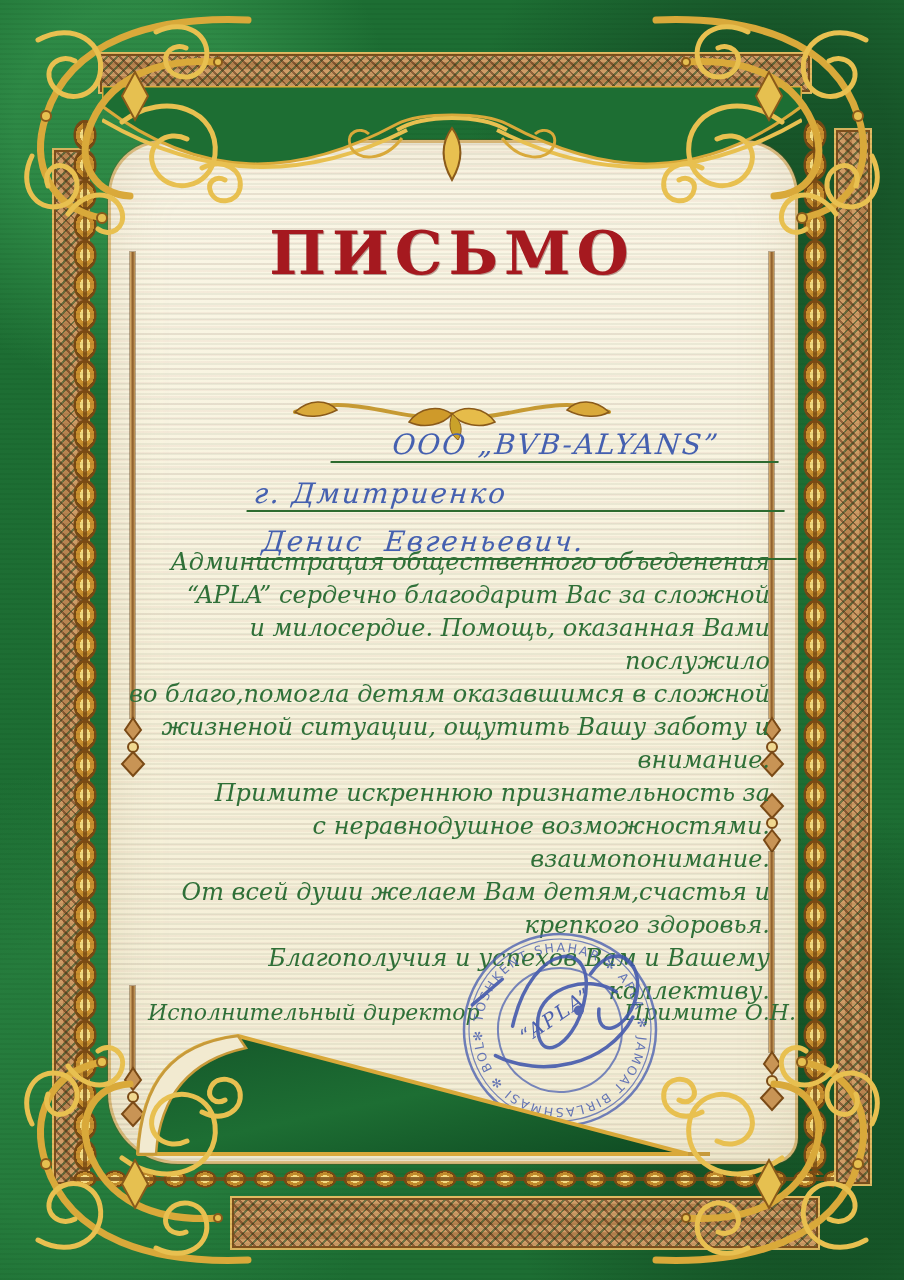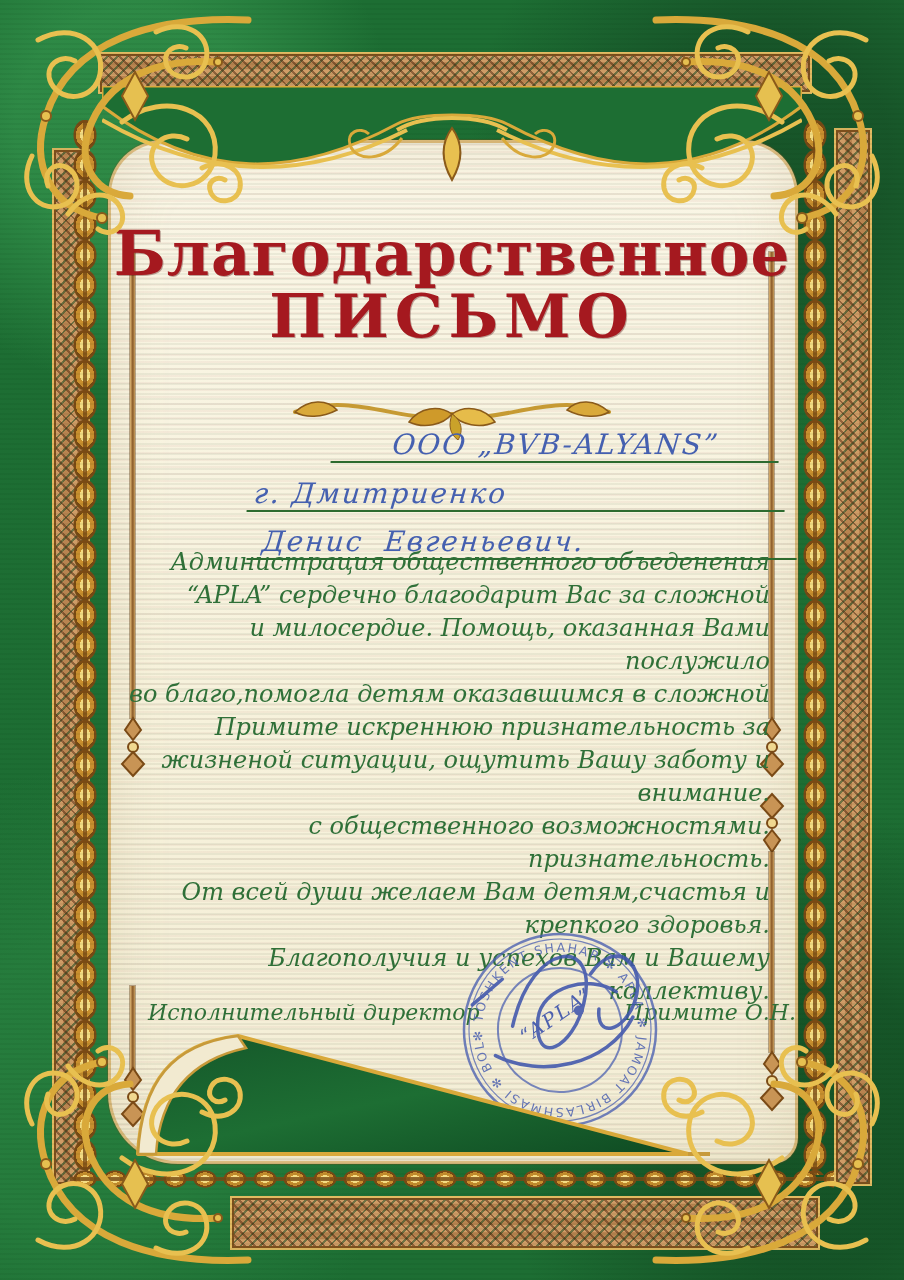--- a/index.html
+++ b/index.html
@@ -173,21 +173,20 @@
     </svg>
   <svg class="finial up" style="left:757px;top:792px;z-index:4">
       <use href="#finial-sym"></use>
     </svg>
   <div class="rod" style="left:769px;top:852px;height:200px;z-index:4"></div>
   <svg class="finial" style="left:757px;top:1050px;z-index:4">
       <use href="#finial-sym"></use>
     </svg>
 
   <div class="title">
-    <div class="t1">Благодарственное</div>
     <div class="t2">ПИСЬМО</div>
   </div>
 
   <svg class="divider" width="330" height="56" viewBox="0 0 330 56">
     <path d="M8 28 C70 6 122 44 165 30 C208 44 260 6 322 28" stroke="#c69a33" stroke-width="4" fill="none" stroke-linecap="round"></path>
     <path d="M8 28 c14 -13 32 -13 42 -2 c-15 8 -32 8 -42 2 Z" fill="#d9a93a" stroke="#8a5a1a" stroke-width="1.5"></path>
     <path d="M322 28 c-14 -13 -32 -13 -42 -2 c15 8 32 8 42 2 Z" fill="#d9a93a" stroke="#8a5a1a" stroke-width="1.5"></path>
     <path d="M165 30 c-9 11 -28 15 -43 8 c11 -15 30 -17 43 -8 Z" fill="#cf9a2a" stroke="#8a5a1a" stroke-width="1.5"></path>
     <path d="M165 30 c9 11 28 15 43 8 c-11 -15 -30 -17 -43 -8 Z" fill="#e6bc4a" stroke="#8a5a1a" stroke-width="1.5"></path>
     <path d="M165 30 c-4 12 -2 20 6 26 c6 -10 3 -20 -6 -26 Z" fill="#caa22a" stroke="#8a5a1a" stroke-width="1"></path>
@@ -195,24 +194,24 @@
 
   <div class="hand hand1">ООО „BVB-ALYANS”</div>
   <div class="hand hand2">г. Дмитриенко</div>
   <div class="hand hand3">Денис Евгеньевич.</div>
 
   <div class="body-text">
     <div>Администрация общественного объеденения</div>
     <div>“APLA” сердечно благодарит Вас за сложной</div>
     <div>и милосердие. Помощь, оказанная Вами  послужило</div>
     <div>во благо,помогла детям оказавшимся в сложной</div>
+    <div>жизненой ситуации, ощутить Вашу заботу и внимание.</div>
     <div>Примите искреннюю признательность за</div>
-    <div>жизненой ситуации, ощутить Вашу заботу и внимание.</div>
-    <div>с общественного возможностями.</div>
-    <div>признательность.</div>
+    <div>с неравнодушное возможностями.</div>
+    <div>взаимопонимание.</div>
     <div>От всей души желаем Вам детям,счастья и</div>
     <div>крепкого здоровья.</div>
     <div>Благополучия и успехов  Вам и Вашему коллективу.</div>
   </div>
 
   <div class="signoff">
     <span>Исполнительный директор</span>
     <span>Примите О.Н.</span>
   </div>
 

